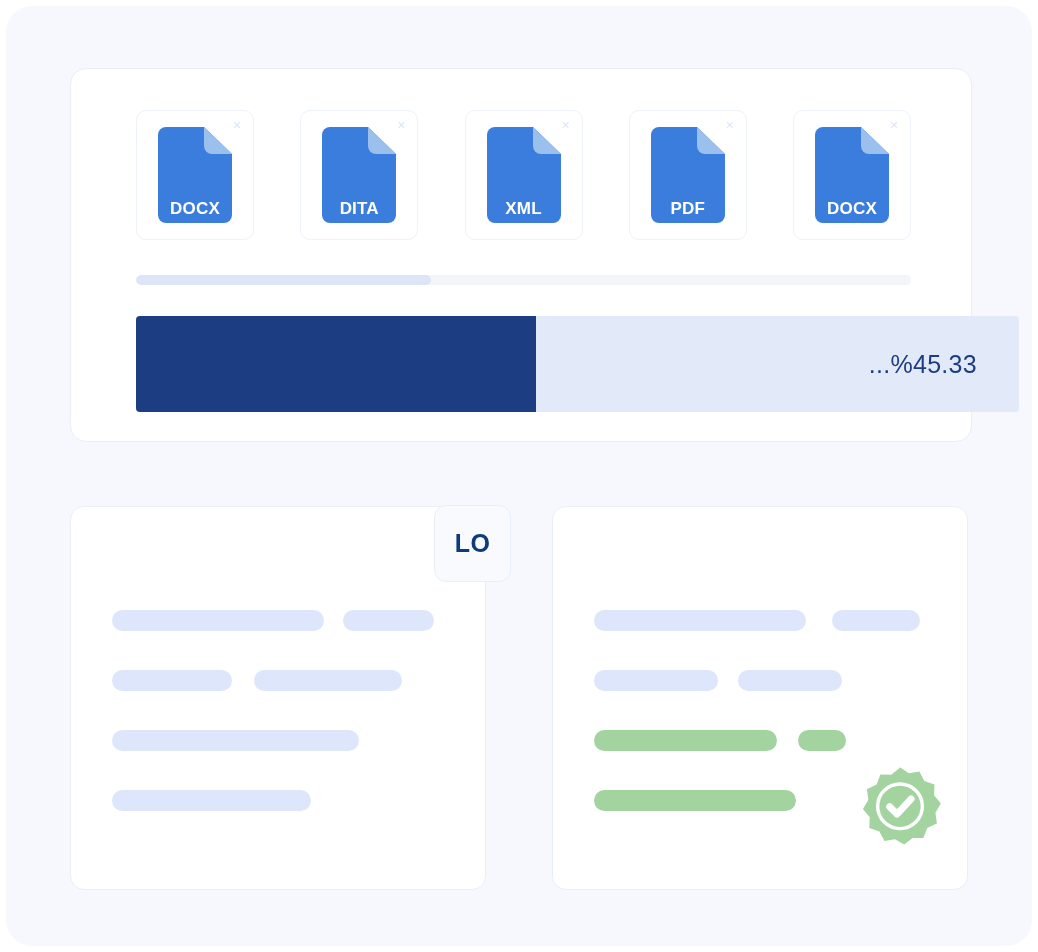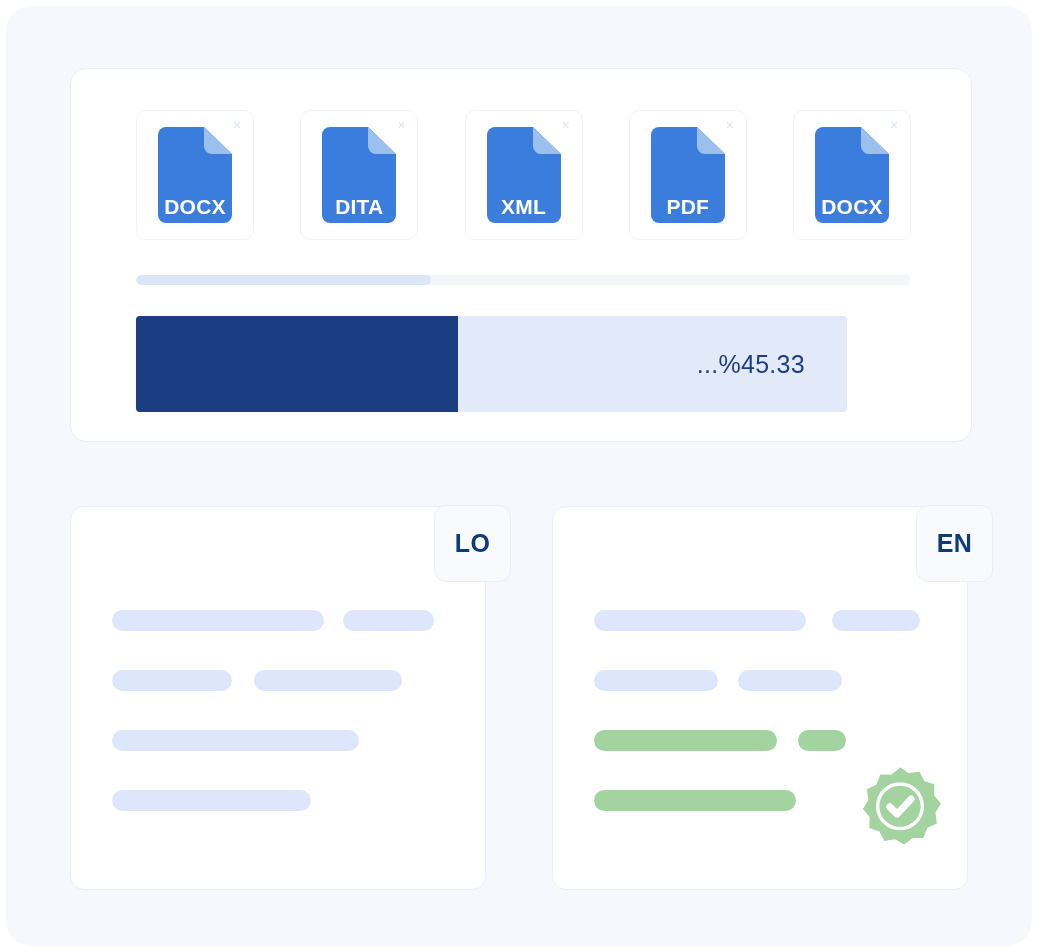--- a/index.html
+++ b/index.html
@@ -82,21 +82,21 @@
 
   .file-glyph svg { display: block; }
 
   .file-ext {
     position: absolute;
     left: 0;
     right: 0;
     bottom: 20px;
     text-align: center;
     color: #ffffff;
-    font-size: 21px;
+    font-size: 17px;
     font-weight: bold;
     letter-spacing: 0.2px;
   }
 
   
   .thin-track {
     position: absolute;
     left: 65px;
     top: 206px;
     width: 775px;
@@ -109,21 +109,21 @@
     height: 100%;
     background: #dde5f9;
     border-radius: 5px;
   }
 
   
   .progress-outer {
     position: absolute;
     left: 65px;
     top: 247px;
-    width: 711px;
+    width: 883px;
     height: 96px;
     background: #e2eaf9;
     border-radius: 4px;
     overflow: hidden;
   }
   .progress-fill {
     position: absolute;
     left: 0;
     top: 0;
     height: 100%;
@@ -292,21 +292,20 @@
         <div class="line-row" style="margin-top: 39px;">
           <div class="bar" style="width: 247px;"></div>
         </div>
         <div class="line-row" style="margin-top: 39px;">
           <div class="bar" style="width: 199px;"></div>
         </div>
       </div>
   </div>
 
   <div class="doc-card right">
-    <div class="lang-badge">EN</div>
     <div class="doc-lines" id="target-lines">
         <div class="line-row">
           <div class="bar" style="width: 212px;"></div>
           <span style="width: 26px; display: inline-block;"></span>
           <div class="bar" style="width: 88px;"></div>
         </div>
         <div class="line-row" style="margin-top: 39px;">
           <div class="bar" style="width: 124px;"></div>
           <span style="width: 20px; display: inline-block;"></span>
           <div class="bar" style="width: 104px;"></div>

